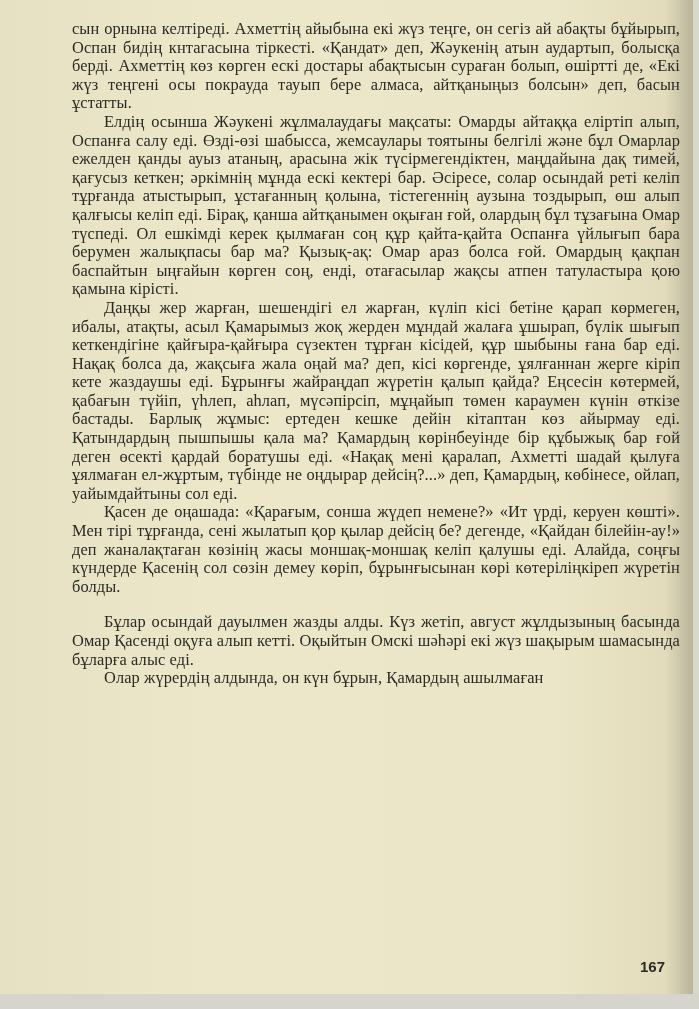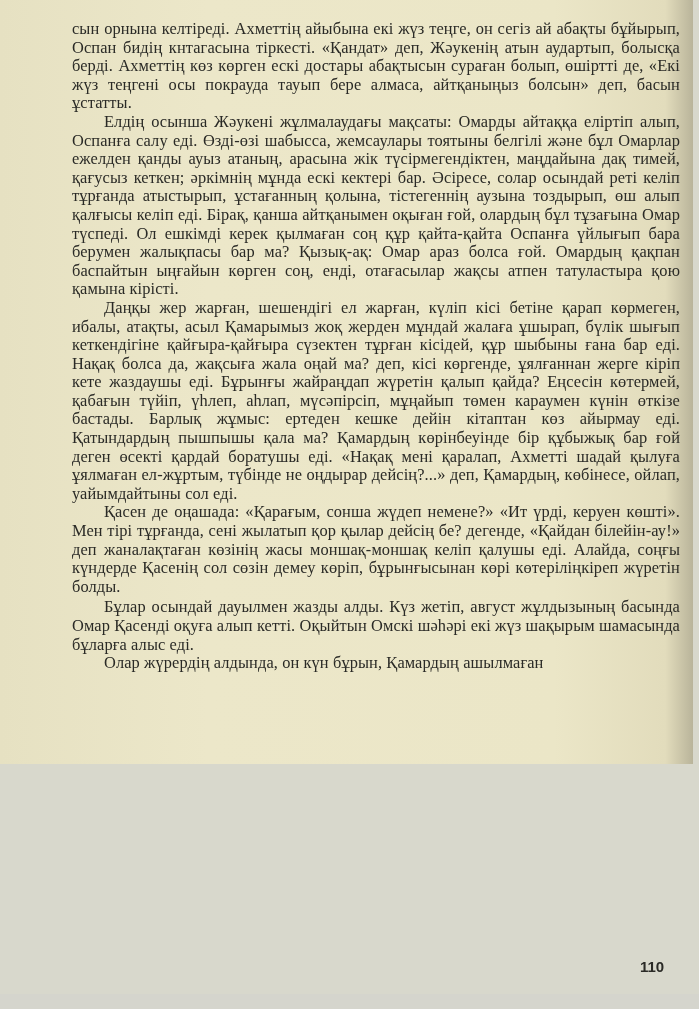--- a/index.html
+++ b/index.html
@@ -3,52 +3,52 @@
   <meta charset="utf-8">
   <style>
     html, body { margin: 0; padding: 0; }
     body {
       width: 699px; height: 1009px; overflow: hidden;
       background: #d8d8cc;
       font-family: "Liberation Serif", "DejaVu Serif", serif;
     }
     .page {
       position: absolute; left: 0; top: 0;
-      width: 693px; height: 764px;
+      width: 693px; height: 994px;
       background: linear-gradient(90deg, #e6e1c2 0%, #ece7c9 30%, #ebe6c7 80%, #e2dcbc 96%, #b9b49a 100%);
       box-sizing: border-box;
     }
     .bottom-strip {
       position: absolute; left: 0; top: 994px; width: 699px; height: 15px;
       background: #d5d5cd;
     }
     .text-block {
       position: absolute; left: 72px; top: 20px; width: 608px;
       color: #2a2a26;
       font-size: 16.4px;
       line-height: 18.6px;
       text-align: justify;
       letter-spacing: 0.1px;
     }
     .text-block p { margin: 0; }
     .text-block p.indent { text-indent: 32px; }
-    .text-block p.gap { margin-top: 2px; }
+    .text-block p.gap { margin-top: 17px; }
     .page-number {
       position: absolute; left: 640px; top: 958px;
       font-family: "Liberation Sans", "DejaVu Sans", sans-serif;
       font-weight: bold; font-size: 15px; color: #2a2a26;
     }
   </style>
 </head>
 <body>
 
 <div class="page">
   <div class="text-block">
     <p>сын орнына келтіреді. Ахметтің айыбына екі жүз теңге, он сегіз ай абақты бұйырып, Оспан бидің кнтагасына тіркесті. «Қандат» деп, Жәукенің атын аудартып, болысқа берді. Ахметтің көз көрген ескі достары абақтысын сураған болып, өшіртті де, «Екі жүз теңгені осы покрауда тауып бере алмаса, айтқаныңыз болсын» деп, басын ұстатты.</p>
     <p class="indent">Елдің осынша Жәукені жұлмалаудағы мақсаты: Омарды айтаққа елiртіп алып, Оспанға салу еді. Өзді-өзі шабысса, жемсаулары тоятыны белгілі және бұл Омарлар ежелден қанды ауыз атаның, арасына жік түсірмегендіктен, маңдайына дақ тимей, қағусыз кеткен; әркімнің мұнда ескі кектері бар. Әсіресе, солар осындай реті келіп тұрғанда атыстырып, ұстағанның қолына, тістегеннің аузына тоздырып, өш алып қалғысы келіп еді. Бірақ, қанша айтқанымен оқыған ғой, олардың бұл тұзағына Омар түспеді. Ол ешкімді керек қылмаған соң құр қайта-қайта Оспанға үйлығып бара берумен жалықпасы бар ма? Қызық-ақ: Омар араз болса ғой. Омардың қақпан баспайтын ыңғайын көрген соң, енді, отағасылар жақсы атпен татуластыра қою қамына кірісті.</p>
     <p class="indent">Даңқы жер жарған, шешендігі ел жарған, күліп кісі бетіне қарап көрмеген, ибалы, атақты, асыл Қамарымыз жоқ жерден мұндай жалаға ұшырап, бүлік шығып кеткендігіне қайғыра-қайғыра сүзектен тұрған кісідей, құр шыбыны ғана бар еді. Нақақ болса да, жақсыға жала оңай ма? деп, кісі көргенде, ұялғаннан жерге кіріп кете жаздаушы еді. Бұрынғы жайраңдап жүретін қалып қайда? Еңсесін көтермей, қабағын түйіп, үһлеп, аһлап, мүсәпірсіп, мұңайып төмен караумен күнін өткізе бастады. Барлық жұмыс: ертеден кешке дейін кітаптан көз айырмау еді. Қатындардың пышпышы қала ма? Қамардың көрінбеуінде бір құбыжық бар ғой деген өсекті қардай боратушы еді. «Нақақ мені қаралап, Ахметті шадай қылуға ұялмаған ел-жұртым, түбінде не оңдырар дейсің?...» деп, Қамардың, көбінесе, ойлап, уайымдайтыны сол еді.</p>
     <p class="indent">Қасен де оңашада: «Қарағым, сонша жүдеп немене?» «Ит үрді, керуен көшті». Мен тірі тұрғанда, сені жылатып қор қылар дейсің бе? дегенде, «Қайдан білейін-ау!» деп жаналақтаған көзінің жасы моншақ-моншақ келіп қалушы еді. Алайда, соңғы күндерде Қасенің сол сөзін демеу көріп, бұрынғысынан көрі көтеріліңкіреп жүретін болды.</p>
     <p class="indent gap">Бұлар осындай дауылмен жазды алды. Күз жетіп, август жұлдызының басында Омар Қасенді оқуға алып кетті. Оқыйтын Омскі шәһәрі екі жүз шақырым шамасында бұларға алыс еді.</p>
     <p class="indent">Олар жүрердің алдында, он күн бұрын, Қамардың ашылмаған</p>
   </div>
-  <div class="page-number">110</div>
+  <div class="page-number">167</div>
 </div>
 <div class="bottom-strip"></div>
 
 </body></html>

